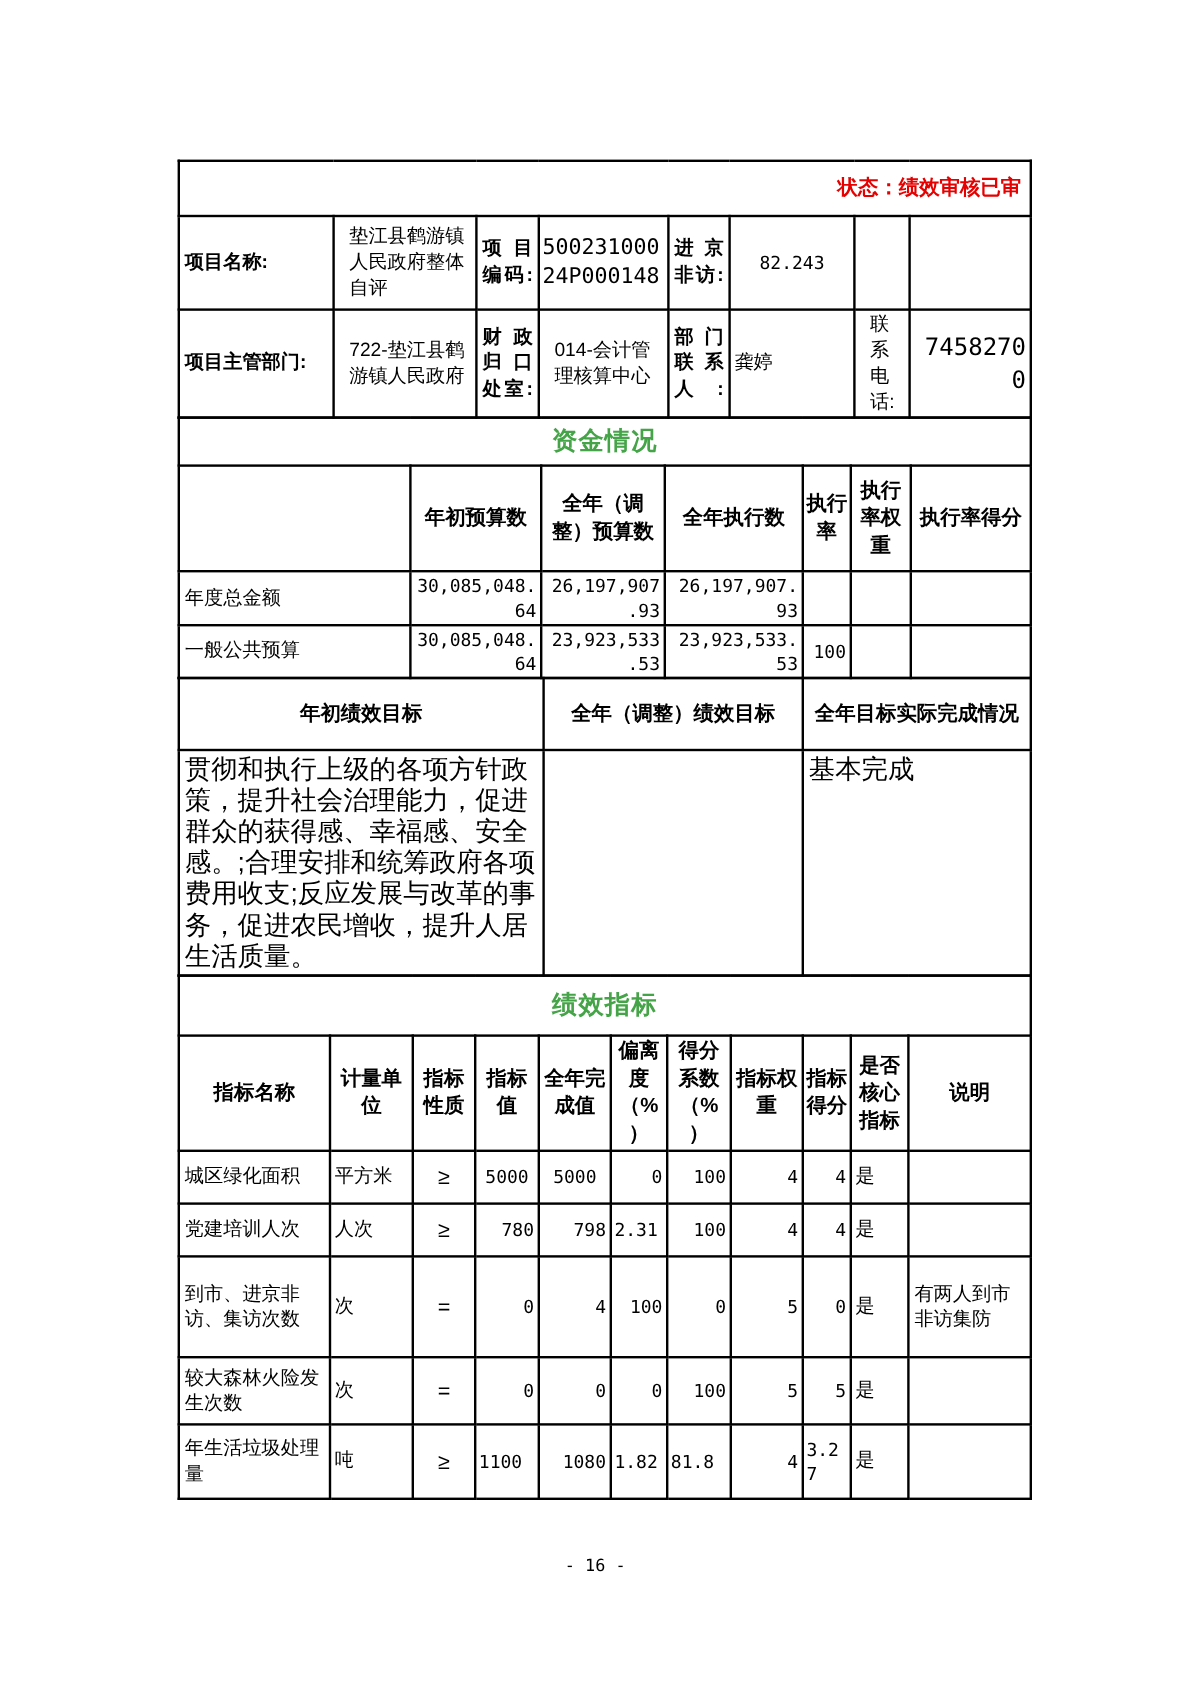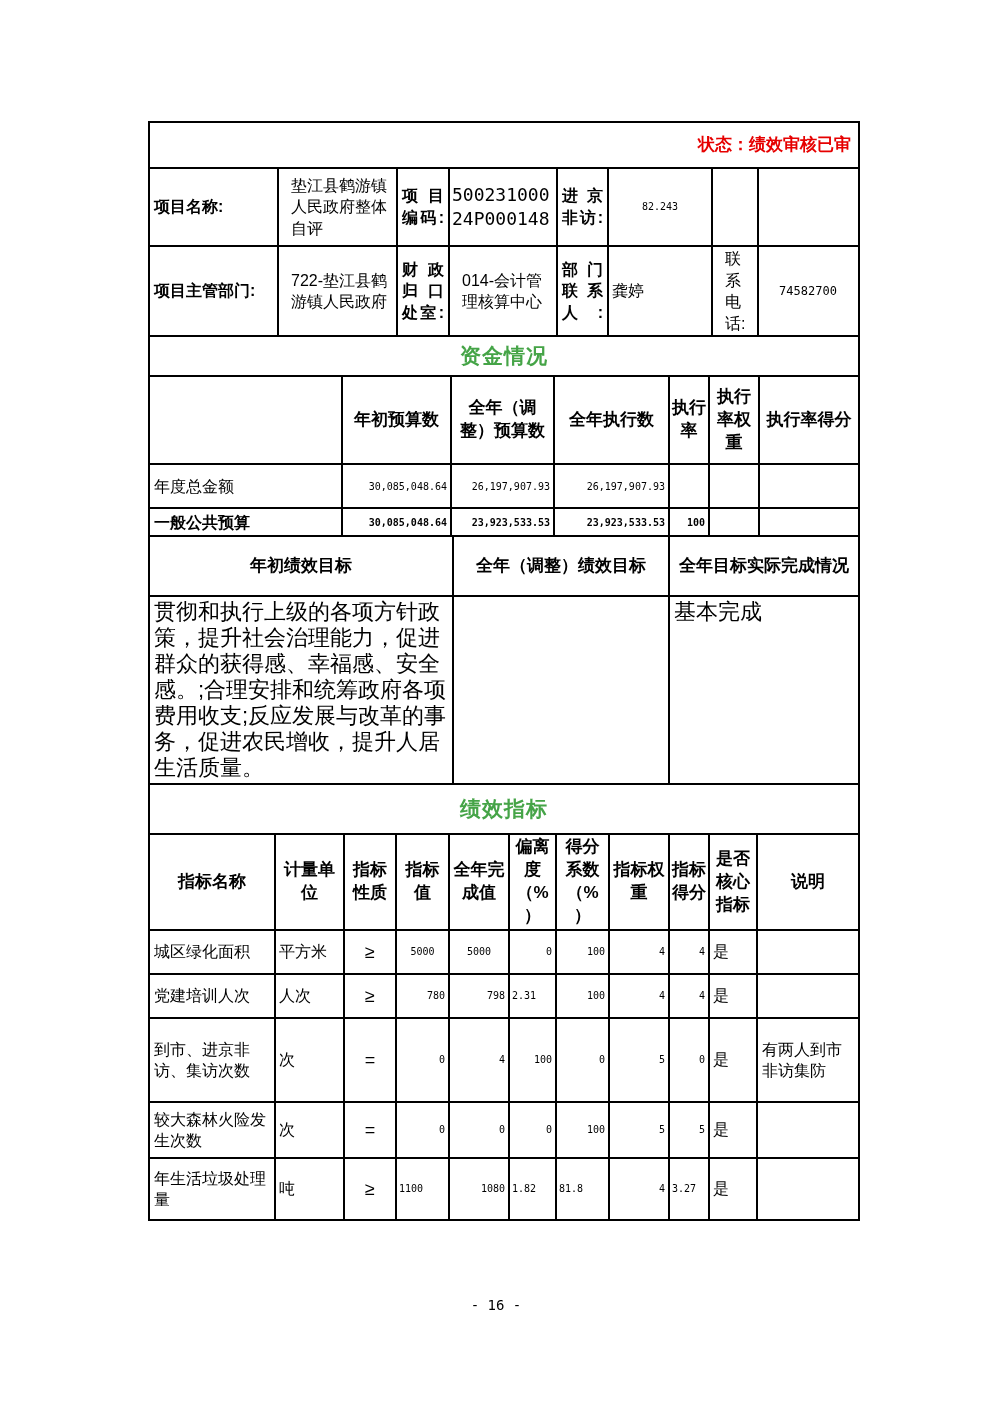--- a/index.html
+++ b/index.html
@@ -1,35 +1,35 @@
 <!DOCTYPE html>
 <html><head>
 <meta charset="utf-8">
 <style>
   html,body{margin:0;padding:0;background:#ffffff;}
   body{width:992px;height:1403px;font-family:"Liberation Sans",sans-serif;color:#000;}
   .page{position:relative;width:992px;height:1403px;background:#fff;overflow:hidden;}
   .doc{position:absolute;left:148px;top:121px;width:710px;}
   table.tbl{border-collapse:collapse;table-layout:fixed;width:710px;margin-top:-2px;}
-  table.tbl:first-of-type{margin-top:0;}
+  table.tbl:first-of-type{margin-top:12px;}
   .tbl td,.tbl th{border:2px solid #000;padding:1px 3px;font-size:16px;vertical-align:middle;overflow:hidden;word-break:break-word;line-height:1.35;}
   .tbl th{font-weight:bold;text-align:center;font-size:17px;padding:1px 2px;}
   td.status{color:#e60000;font-weight:bold;text-align:right;font-size:17px;padding-right:7px;}
   td.sec{color:#45a447;font-weight:bold;font-size:21px;text-align:center;letter-spacing:1px;}
   td.lbl{font-weight:bold;text-align:left;padding-left:4px;}
   td.lblj{font-weight:bold;text-align:justify;text-align-last:justify;padding:1px 4px;font-size:16px;}
   td.val{text-align:left;padding-left:12px;}
   td.ctr{text-align:left;}
   td.sym{text-align:center;font-size:18px;}
   td.rowlbl{text-align:left;padding-left:4px;}
-  td.mono{font-family:"DejaVu Sans Mono","Liberation Mono",monospace;font-size:10px;text-align:right;padding-right:3px;}
+  td.mono{font-family:"DejaVu Sans Mono","Liberation Mono",monospace;font-size:15px;text-align:right;padding-right:3px;}
   td.ctr2{text-align:center;padding-right:3px;}
   td.lftnum{text-align:left;padding-left:2px;padding-right:0;}
   td.brk{word-break:break-all;text-align:left;padding-left:2px;font-size:18px;}
-  td.lft{text-align:center;padding-left:2px;font-size:12px;}
+  td.lft{text-align:right;padding-left:2px;font-size:20px;}
   td.pad14{padding-right:14px;}
   td.goaltxt{text-align:left;vertical-align:top;font-size:22px;line-height:26px;padding:2px 4px;}
   .footer{position:absolute;top:1297px;left:0;width:100%;text-align:center;font-family:"DejaVu Sans Mono","Liberation Mono",monospace;font-size:14px;color:#000;}
 </style>
 </head>
 <body>
 
 <div class="page">
   <div class="doc">
 
@@ -100,21 +100,21 @@
       <tbody>
           <tr style="height: 44px;">
             <td class="rowlbl">年度总金额</td>
             <td class="mono">30,085,048.64</td>
             <td class="mono">26,197,907.93</td>
             <td class="mono">26,197,907.93</td>
             <td class="mono"></td>
             <td class="mono"></td>
             <td class="mono pad14"></td>
           </tr>
-          <tr style="height: 28px; font-weight: bold;">
+          <tr style="height: 28px;">
             <td class="rowlbl">一般公共预算</td>
             <td class="mono">30,085,048.64</td>
             <td class="mono">23,923,533.53</td>
             <td class="mono">23,923,533.53</td>
             <td class="mono">100</td>
             <td class="mono"></td>
             <td class="mono pad14"></td>
           </tr>
         </tbody>
     </table>

